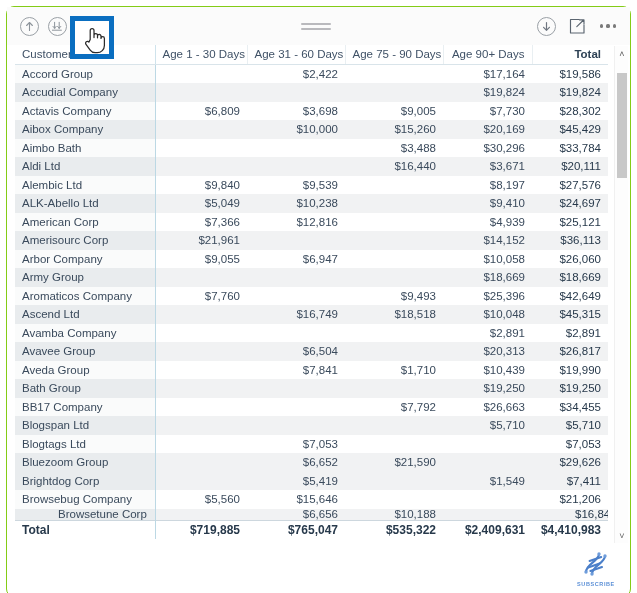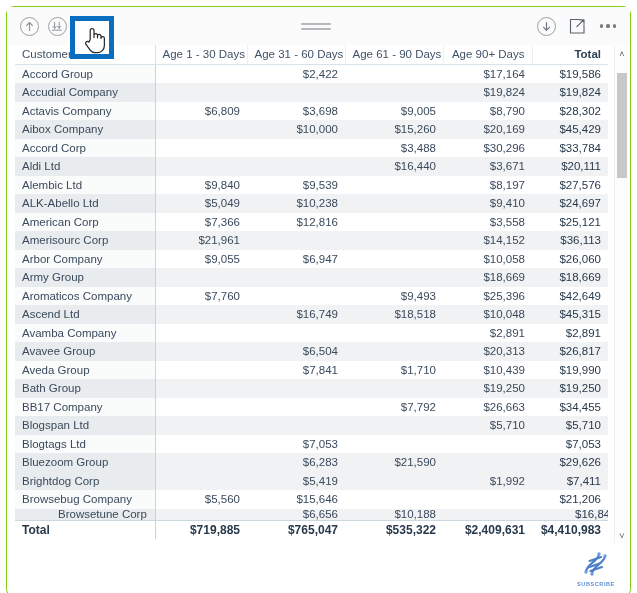--- a/index.html
+++ b/index.html
@@ -271,21 +271,21 @@
             <col class="w-a2">
           <col class="w-a3">
             <col class="w-a4">
             <col class="w-tot">
         </colgroup>
         <thead>
           <tr>
             <th class="c-name">Customer Name</th>
             <th class="sep">Age 1 - 30 Days</th>
             <th class="sep">Age 31 - 60 Days</th>
-            <th class="sep">Age 61 - 90 Days</th>
+            <th class="sep">Age 75 - 90 Days</th>
             <th class="sep">Age 90+ Days</th>
             <th class="c-total">Total</th>
           </tr>
         </thead>
         <tbody id="tbody">
             <tr>
               <td class="c-name">Accord Group</td>
               <td></td>
               <td>$2,422</td>
               <td></td>
@@ -298,33 +298,33 @@
               <td></td>
               <td></td>
               <td>$19,824</td>
               <td class="c-total">$19,824</td>
             </tr>
             <tr>
               <td class="c-name">Actavis Company</td>
               <td>$6,809</td>
               <td>$3,698</td>
               <td>$9,005</td>
-              <td>$8,790</td>
+              <td>$7,730</td>
               <td class="c-total">$28,302</td>
             </tr>
             <tr class="alt">
               <td class="c-name">Aibox Company</td>
               <td></td>
               <td>$10,000</td>
               <td>$15,260</td>
               <td>$20,169</td>
               <td class="c-total">$45,429</td>
             </tr>
             <tr>
-              <td class="c-name">Accord Corp</td>
+              <td class="c-name">Aimbo Bath</td>
               <td></td>
               <td></td>
               <td>$3,488</td>
               <td>$30,296</td>
               <td class="c-total">$33,784</td>
             </tr>
             <tr class="alt">
               <td class="c-name">Aldi Ltd</td>
               <td></td>
               <td></td>
@@ -346,21 +346,21 @@
               <td>$10,238</td>
               <td></td>
               <td>$9,410</td>
               <td class="c-total">$24,697</td>
             </tr>
             <tr>
               <td class="c-name">American Corp</td>
               <td>$7,366</td>
               <td>$12,816</td>
               <td></td>
-              <td>$3,558</td>
+              <td>$4,939</td>
               <td class="c-total">$25,121</td>
             </tr>
             <tr class="alt">
               <td class="c-name">Amerisourc Corp</td>
               <td>$21,961</td>
               <td></td>
               <td></td>
               <td>$14,152</td>
               <td class="c-total">$36,113</td>
             </tr>
@@ -448,31 +448,31 @@
               <td class="c-name">Blogtags Ltd</td>
               <td></td>
               <td>$7,053</td>
               <td></td>
               <td></td>
               <td class="c-total">$7,053</td>
             </tr>
             <tr class="alt">
               <td class="c-name">Bluezoom Group</td>
               <td></td>
-              <td>$6,283</td>
+              <td>$6,652</td>
               <td>$21,590</td>
               <td></td>
               <td class="c-total">$29,626</td>
             </tr>
             <tr class="alt">
               <td class="c-name">Brightdog Corp</td>
               <td></td>
               <td>$5,419</td>
               <td></td>
-              <td>$1,992</td>
+              <td>$1,549</td>
               <td class="c-total">$7,411</td>
             </tr>
             <tr>
               <td class="c-name">Browsebug Company</td>
               <td>$5,560</td>
               <td>$15,646</td>
               <td></td>
               <td></td>
               <td class="c-total">$21,206</td>
             </tr>

